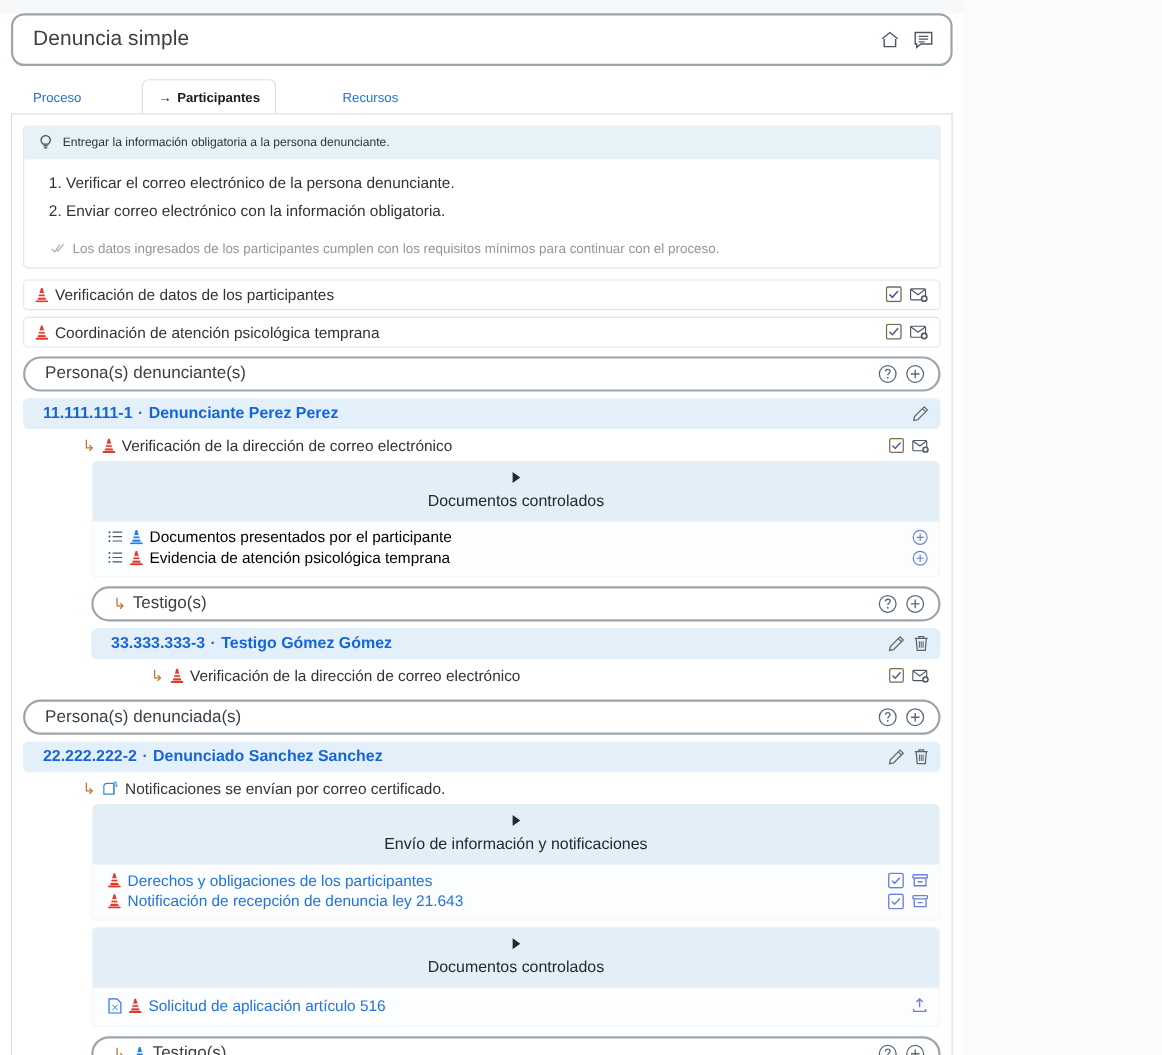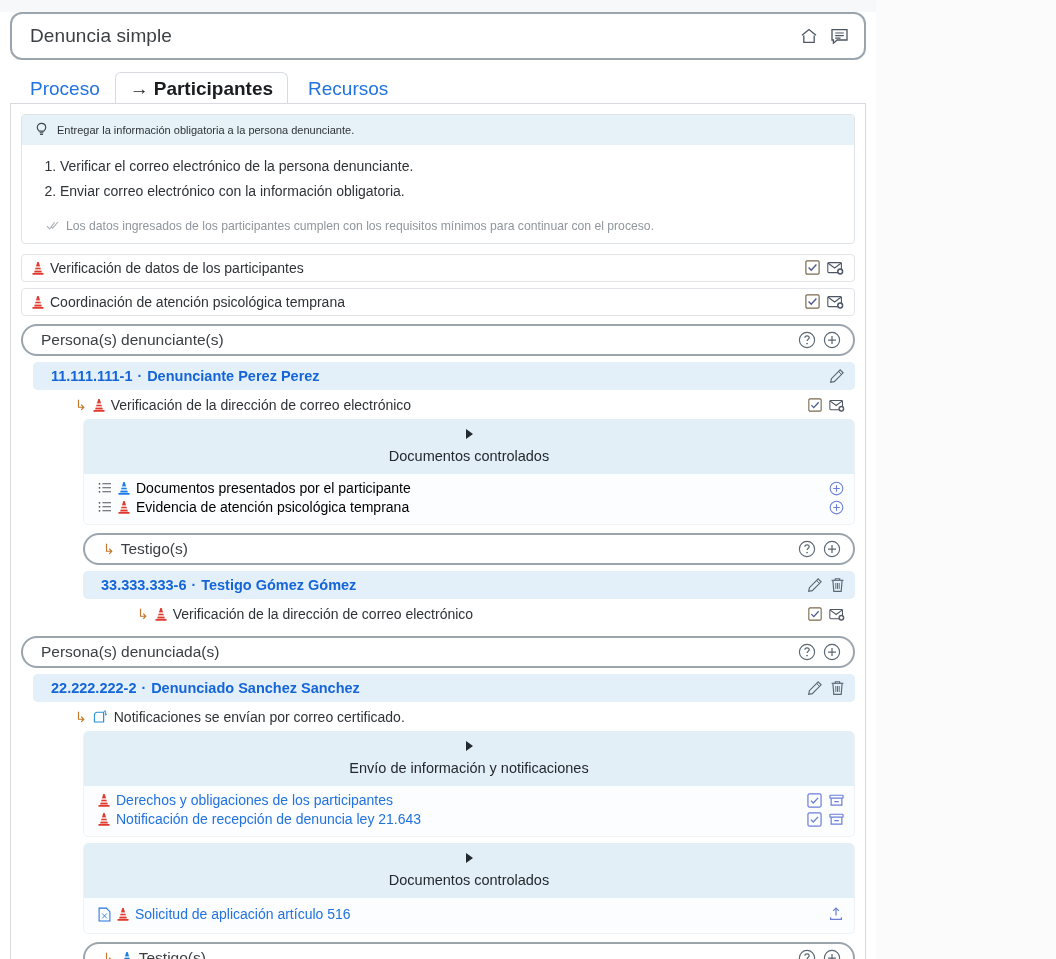--- a/index.html
+++ b/index.html
@@ -36,21 +36,22 @@
     letter-spacing: .1px;
     flex: 1 1 auto;
   }
   .title-icons { display: flex; align-items: center; gap: 10px; }
   .title-icons svg { display: block; }
 
   
   .tabs {
     position: absolute; left: 10px; top: 72px; height: 32px;
     display: flex; align-items: stretch;
-    font-size: 19px;
+    font-size: 12px;
+    gap: 40px;
   }
   .tab {
     display: flex; align-items: center;
     padding: 0 14px;
     color: #2272e0;
     border: 1px solid transparent;
     border-bottom: none;
     border-radius: 6px 6px 0 0;
     background: transparent;
     white-space: nowrap;
@@ -130,21 +131,20 @@
   .group-pill.indent { margin-left: 62px; }
   .group-pill .lbl { display: flex; align-items: center; gap: 6px; }
 
   
   .participant {
     background: #e3f0f9;
     border-radius: 5px;
     padding: 5px 10px 5px 18px;
     margin-bottom: 2px;
     min-height: 28px;
-    margin-left: 12px;
   }
   .participant.indent { margin-left: 62px; }
   .participant .rut { color: #1565d8; font-weight: 700; font-size: 14.5px; }
   .participant .sep { color: #1565d8; font-weight: 700; padding: 0 5px; }
   .participant .pname { color: #1565d8; font-weight: 700; font-size: 14.5px; }
 
   
   .subrow { padding: 3px 10px 3px 0; margin-left: 54px; }
   .subrow.deep { margin-left: 116px; }
   .subrow .lbl { display: flex; align-items: center; gap: 6px; }
@@ -464,21 +464,21 @@
           <svg width="18" height="18" viewBox="0 0 18 18" fill="none" stroke="#5a6672" stroke-width="1.15">
             <circle cx="9" cy="9" r="7.6"></circle>
             <path d="M9 5.1 V12.9 M5.1 9 H12.9" stroke-width="1.25"></path>
           </svg>
         </span>
       </span>
     </div>
 
     <div class="row participant indent">
       <span class="lbl">
-        <span class="rut">33.333.333-6</span><span class="sep">·</span><span class="pname">Testigo Gómez Gómez</span>
+        <span class="rut">33.333.333-3</span><span class="sep">·</span><span class="pname">Testigo Gómez Gómez</span>
       </span>
       <span class="acts">
         <span class="ico act-ico">
           <svg width="16" height="16" viewBox="0 0 16 16" fill="none" stroke="#5a6672" stroke-width="1.15">
             <path d="M11.2 1.9 L14.1 4.8 L5.3 13.6 L1.7 14.3 L2.4 10.7 Z"></path>
             <path d="M9.6 3.5 L12.5 6.4" stroke-width="1"></path>
           </svg>
         </span>
         <span class="ico act-ico">
           <svg width="15" height="16" viewBox="0 0 15 16" fill="none" stroke="#5a6672" stroke-width="1.15">

